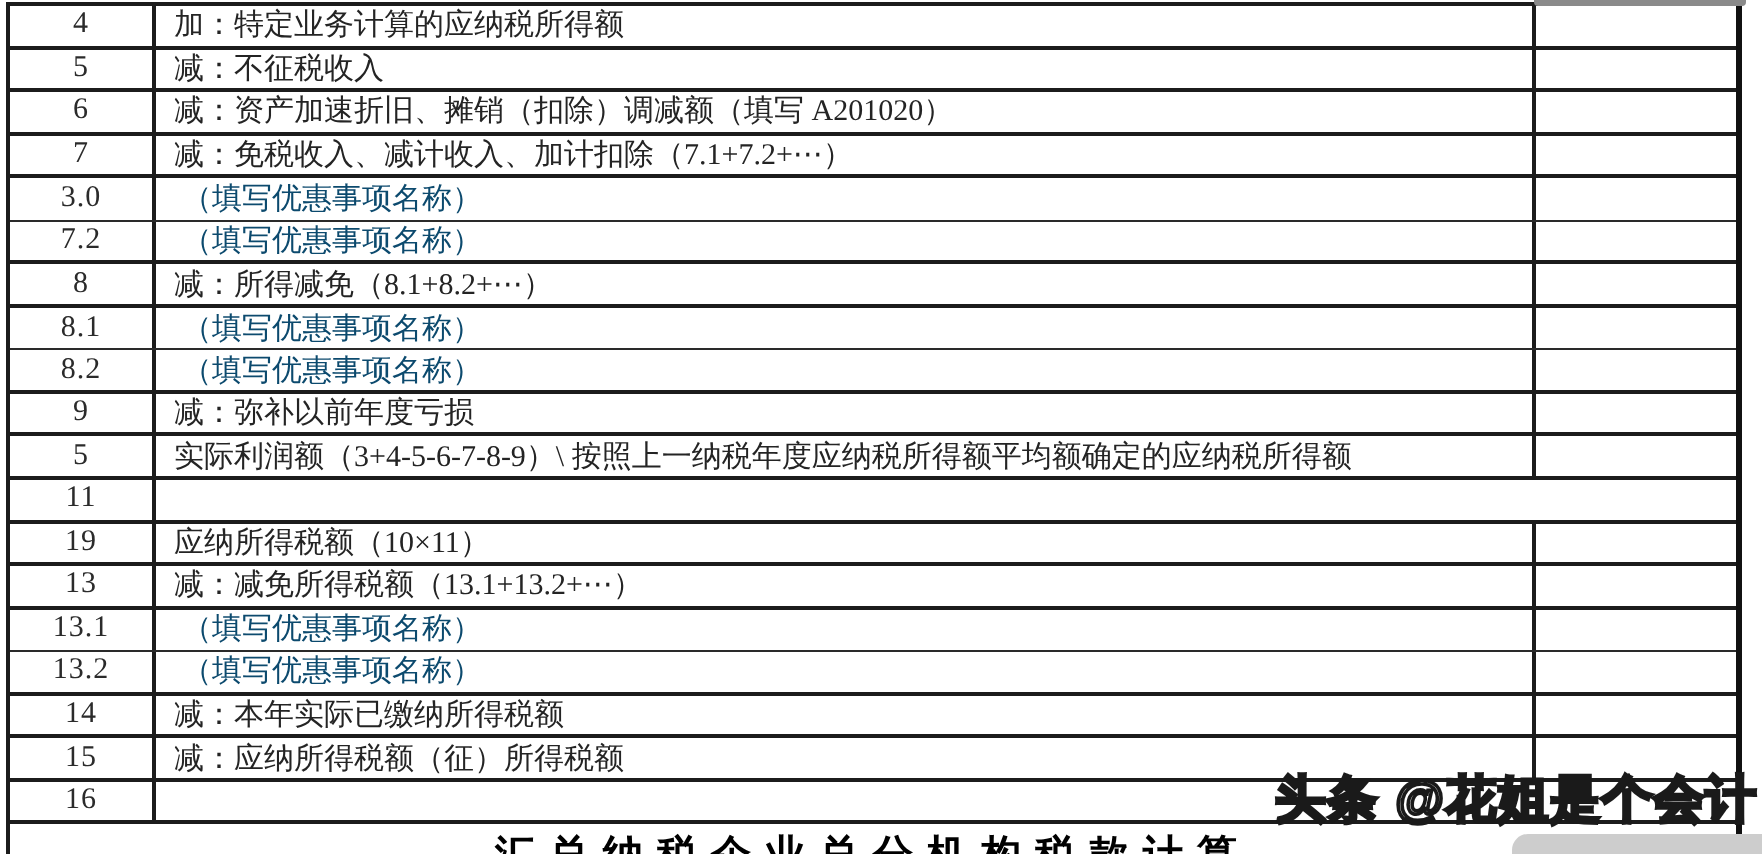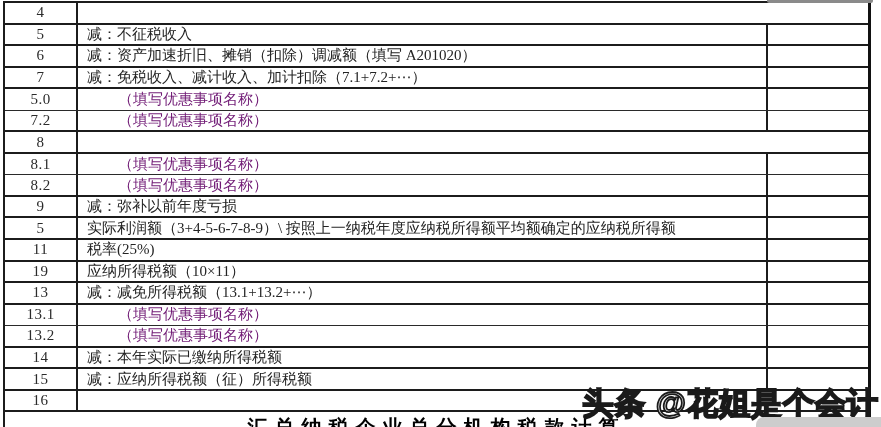--- a/index.html
+++ b/index.html
@@ -23,32 +23,32 @@
   .c-num{
     width:73px;box-sizing:border-box;border-right:2px solid #1c1c1c;
     display:flex;align-items:center;justify-content:center;
     font-size:15px;color:#2b2b2b;letter-spacing:0.5px;
   }
   .c-label{
     flex:1;box-sizing:border-box;border-right:2px solid #1c1c1c;
     display:flex;align-items:center;padding-left:9px;
     font-size:15px;color:#242424;white-space:nowrap;overflow:hidden;
   }
-  .row.placeholder .c-label{color:#701a75;padding-left:40px;}
+  .row.placeholder .c-label{color:#0c4a6e;padding-left:13px;}
   .c-amount{width:100px;box-sizing:border-box;background:#fff;}
   .section-footer{
     height:16px;overflow:hidden;display:flex;justify-content:center;
   }
   .section-footer span{
     margin-top:2px;font-size:20px;font-weight:bold;color:#000;
     letter-spacing:7px;white-space:nowrap;
   }
   .watermark{
     position:absolute;top:383px;right:2px;z-index:5;
-    font-size:31px;font-weight:bold;color:#ffffff;
+    font-size:25px;font-weight:bold;color:#ffffff;
     -webkit-text-stroke:1.8px #1a1a1a;
     text-shadow:0 0 1px #000;
     letter-spacing:1px;white-space:nowrap;
     font-family:"Liberation Sans","DejaVu Sans",sans-serif;
   }
   .top-right-bar{
     position:absolute;top:0;left:767px;width:106px;height:3px;
     background:#8a8a8a;border-radius:0 0 2px 2px;z-index:4;
   }
   .bottom-right-panel{
@@ -59,49 +59,51 @@
 </head>
 <body>
 
 <div class="screen">
   <div class="top-right-bar"></div>
 
   <div class="tax-table">
 
     <div class="row">
       <div class="c-num">4</div>
+      <div class="c-label">加：特定业务计算的应纳税所得额</div>
       <div class="c-amount"></div>
     </div>
     <div class="row">
       <div class="c-num">5</div>
       <div class="c-label">减：不征税收入</div>
       <div class="c-amount"></div>
     </div>
     <div class="row">
       <div class="c-num">6</div>
       <div class="c-label">减：资产加速折旧、摊销（扣除）调减额（填写 A201020）</div>
       <div class="c-amount"></div>
     </div>
     <div class="row">
       <div class="c-num">7</div>
       <div class="c-label">减：免税收入、减计收入、加计扣除（7.1+7.2+⋯）</div>
       <div class="c-amount"></div>
     </div>
     <div class="row placeholder thin-b">
-      <div class="c-num">5.0</div>
+      <div class="c-num">3.0</div>
       <div class="c-label">（填写优惠事项名称）</div>
       <div class="c-amount"></div>
     </div>
     <div class="row placeholder">
       <div class="c-num">7.2</div>
       <div class="c-label">（填写优惠事项名称）</div>
       <div class="c-amount"></div>
     </div>
     <div class="row">
       <div class="c-num">8</div>
+      <div class="c-label">减：所得减免（8.1+8.2+⋯）</div>
       <div class="c-amount"></div>
     </div>
     <div class="row placeholder thin-b">
       <div class="c-num">8.1</div>
       <div class="c-label">（填写优惠事项名称）</div>
       <div class="c-amount"></div>
     </div>
     <div class="row placeholder">
       <div class="c-num">8.2</div>
       <div class="c-label">（填写优惠事项名称）</div>
@@ -112,21 +114,20 @@
       <div class="c-label">减：弥补以前年度亏损</div>
       <div class="c-amount"></div>
     </div>
     <div class="row">
       <div class="c-num">5</div>
       <div class="c-label">实际利润额（3+4-5-6-7-8-9）\ 按照上一纳税年度应纳税所得额平均额确定的应纳税所得额</div>
       <div class="c-amount"></div>
     </div>
     <div class="row">
       <div class="c-num">11</div>
-      <div class="c-label">税率(25%)</div>
       <div class="c-amount"></div>
     </div>
     <div class="row">
       <div class="c-num">19</div>
       <div class="c-label">应纳所得税额（10×11）</div>
       <div class="c-amount"></div>
     </div>
     <div class="row">
       <div class="c-num">13</div>
       <div class="c-label">减：减免所得税额（13.1+13.2+⋯）</div>

